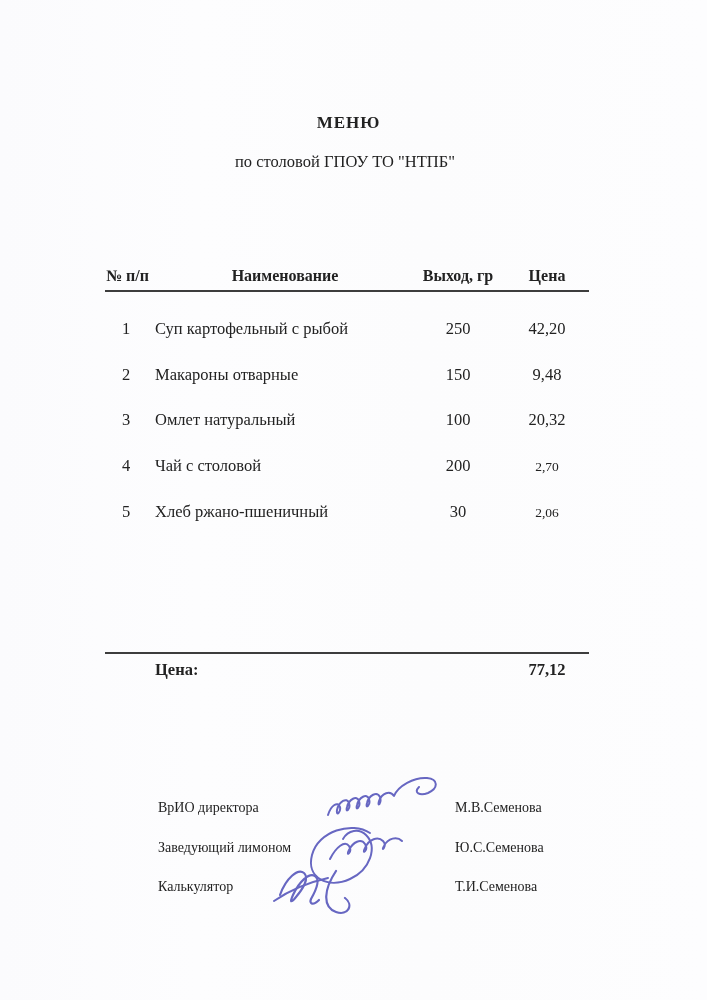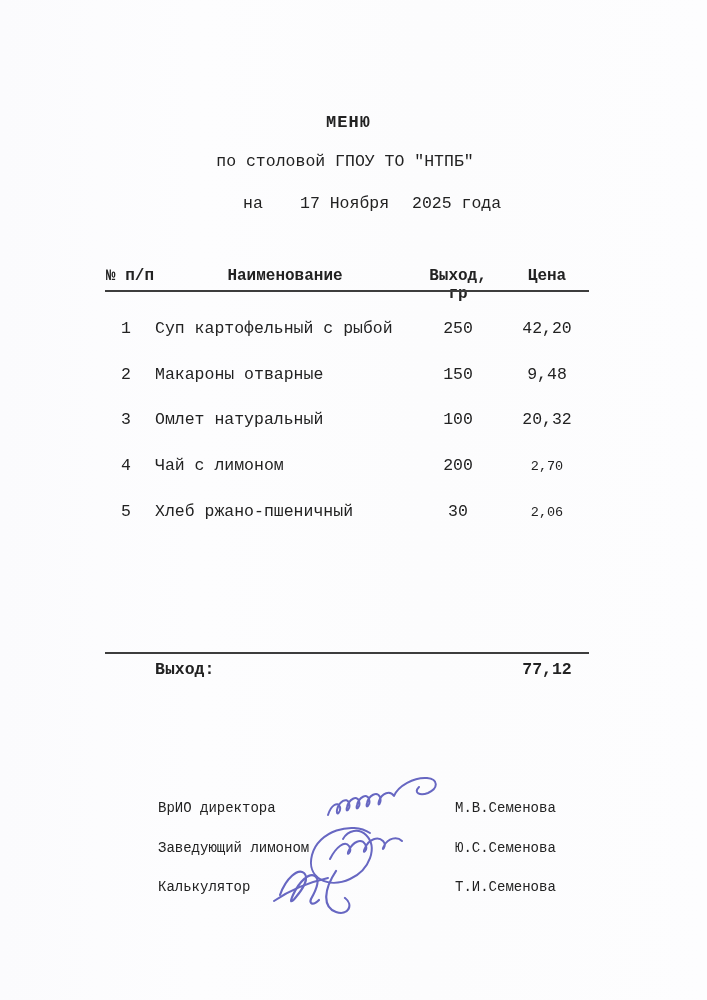--- a/index.html
+++ b/index.html
@@ -8,21 +8,21 @@
     --rule:#3d3d3d;
     --ink:#5b5bbd;
   }
   html,body{margin:0;padding:0;background:#e9e9ec;}
   .page{
     position:relative;
     width:707px;height:1000px;
     margin:0 auto;
     background:var(--paper);
     background-image:linear-gradient(90deg,#fbfbfd 0%,#fdfdfe 28%,#fcfcfd 60%,#fdfdfe 100%);
-    font-family:Liberation Mono, monospace;
+    font-family:Liberation Serif, serif;
     color:var(--text);
     overflow:hidden;
   }
   .abs{position:absolute;}
   .doc-title{
     top:113px;left:0;width:697px;
     text-align:center;font-size:17px;font-weight:bold;letter-spacing:1px;
   }
   .doc-subtitle{
     top:152px;left:0;width:690px;
@@ -60,25 +60,20 @@
   .ink-svg{top:765px;left:268px;}
 </style>
 </head>
 <body>
 
 <div class="page">
 
   <div class="abs doc-title">МЕНЮ</div>
   <div class="abs doc-subtitle">по столовой ГПОУ ТО "НТПБ"</div>
 
-  <div class="abs dateline">
-    <span class="date-prefix">на</span>
-    <span class="date-daymonth">17 Ноября</span>
-    <span class="date-year">2025 года</span>
-  </div>
 
   <div class="abs thead">
     <span class="h-num">№ п/п</span>
     <span class="h-name">Наименование</span>
     <span class="h-weight">Выход, гр</span>
     <span class="h-price">Цена</span>
   </div>
   <div class="abs rule rule-head"></div>
 
   <div class="abs trow" style="top:319px;">
@@ -94,34 +89,34 @@
     <span class="c-price">9,48</span>
   </div>
   <div class="abs trow" style="top:410px;">
     <span class="c-num">3</span>
     <span class="c-name">Омлет натуральный</span>
     <span class="c-weight">100</span>
     <span class="c-price">20,32</span>
   </div>
   <div class="abs trow" style="top:456px;">
     <span class="c-num">4</span>
-    <span class="c-name">Чай с лимоном</span>
+    <span class="c-name">Чай с столовой</span>
     <span class="c-weight">200</span>
     <span class="c-price small">2,70</span>
   </div>
   <div class="abs trow" style="top:502px;">
     <span class="c-num">5</span>
     <span class="c-name">Хлеб ржано-пшеничный</span>
     <span class="c-weight">30</span>
     <span class="c-price small">2,06</span>
   </div>
 
   <div class="abs rule rule-total"></div>
   <div class="abs total-row">
-    <span class="total-label">Выход:</span>
+    <span class="total-label">Цена:</span>
     <span class="c-price">77,12</span>
   </div>
 
   <div class="abs sig-row" style="top:800px;">
     <span class="sig-role">ВрИО директора</span>
     <span class="sig-name">М.В.Семенова</span>
   </div>
   <div class="abs sig-row" style="top:840px;">
     <span class="sig-role">Заведующий лимоном</span>
     <span class="sig-name">Ю.С.Семенова</span>

